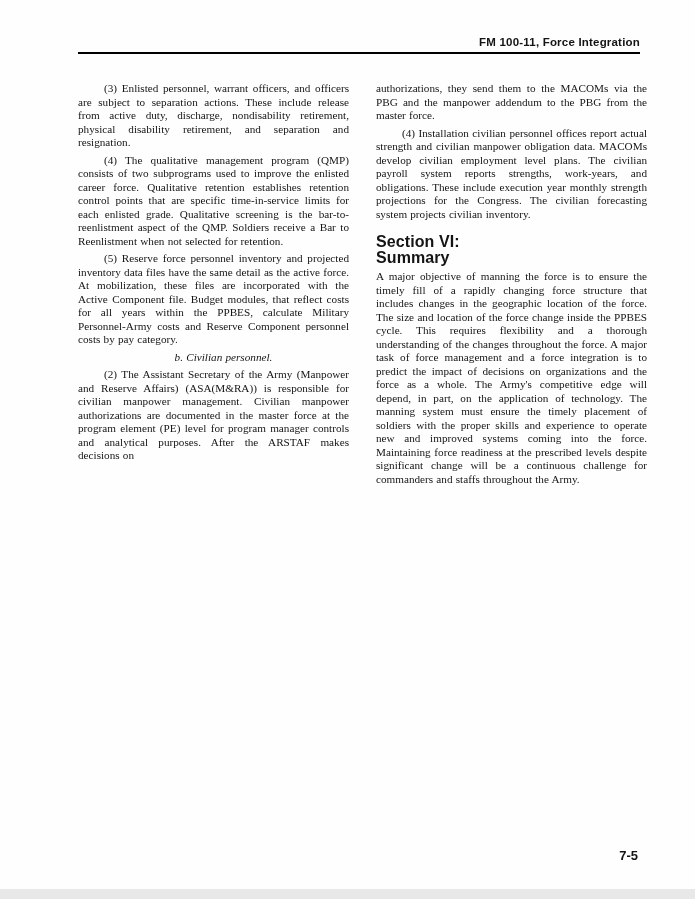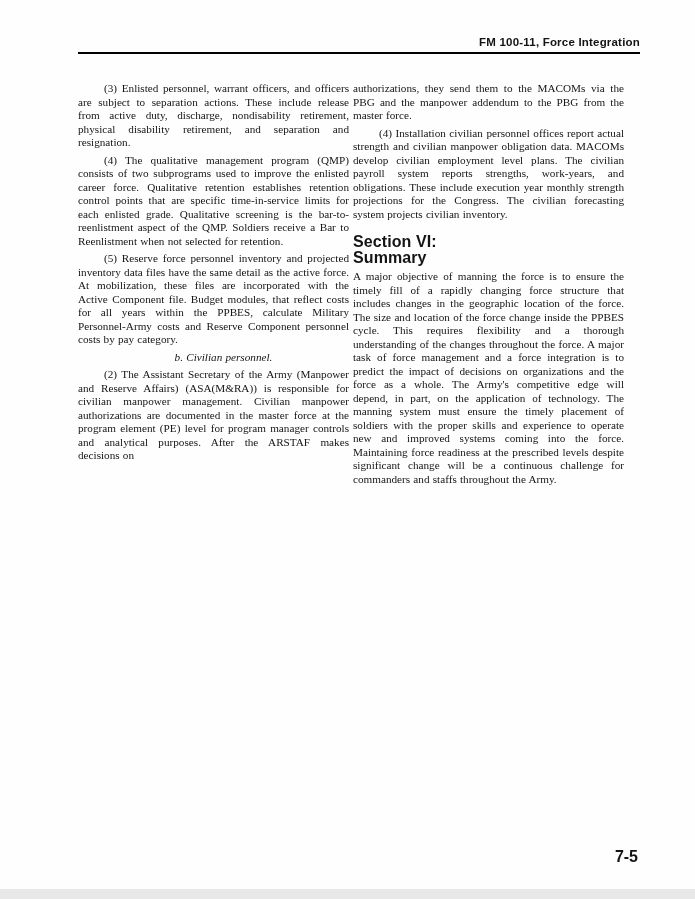--- a/index.html
+++ b/index.html
@@ -29,21 +29,21 @@
     letter-spacing: 0.2px;
   }
   .header-rule {
     margin-top: 4px;
     border: 0;
     border-top: 2px solid #000;
     height: 0;
   }
   .columns {
     display: flex;
-    gap: 4px;
+    gap: 27px;
     margin-top: 28px;
   }
   .col {
     width: 271px;
     flex: 0 0 271px;
   }
   .para {
     margin: 0 0 4px 0;
     font-size: 11.2px;
     line-height: 13.5px;
@@ -65,21 +65,21 @@
     line-height: 15.5px;
     margin: 13px 0 5px 0;
     letter-spacing: 0.1px;
   }
   .page-footer {
     position: absolute;
     top: 848px;
     right: 57px;
     font-family: "Liberation Sans", sans-serif;
     font-weight: bold;
-    font-size: 16px;
+    font-size: 13px;
   }
 </style>
 </head>
 <body>
 
 <div class="page">
   <div class="content">
 
     <div class="header">
       <div class="header-title">FM 100-11, Force Integration</div>

